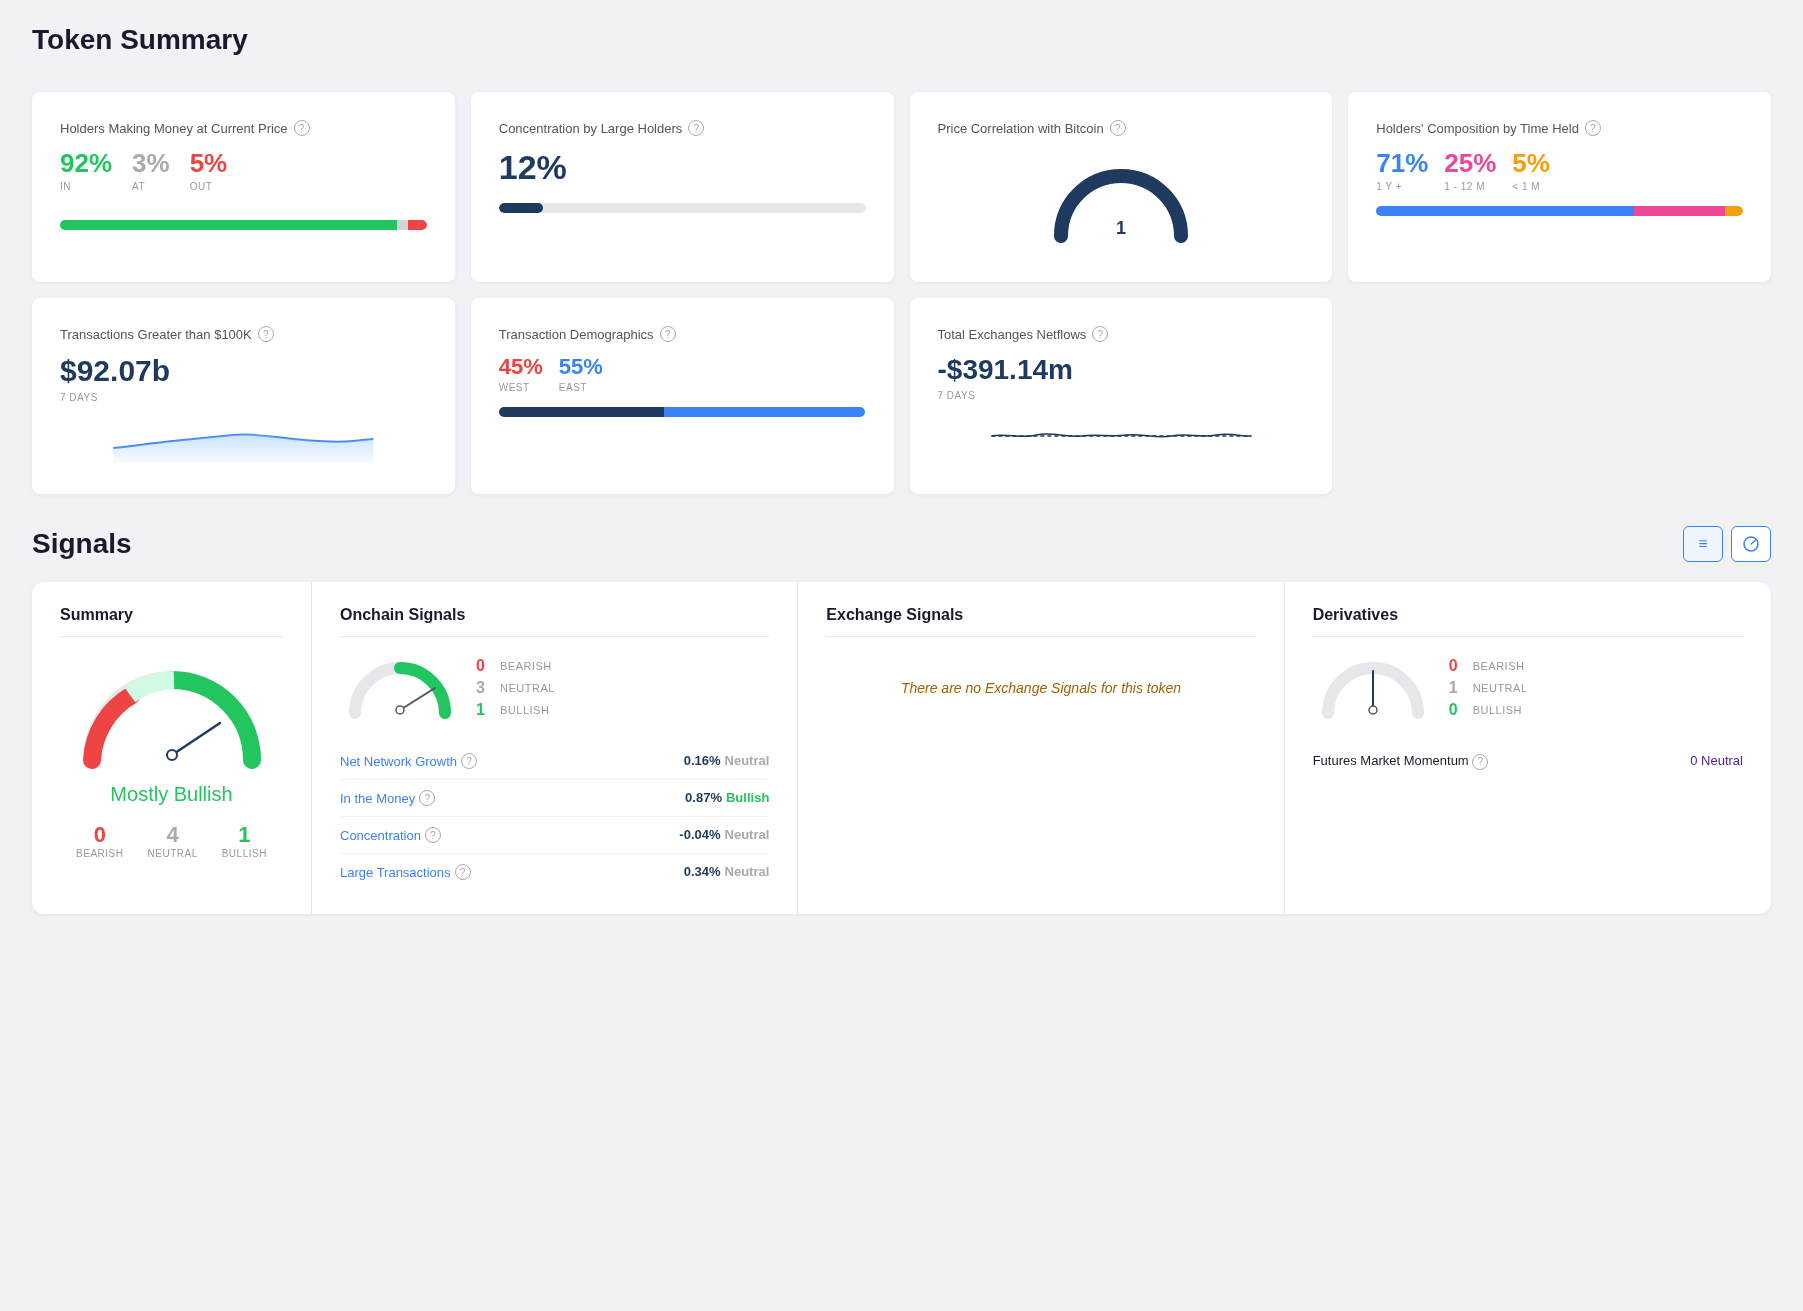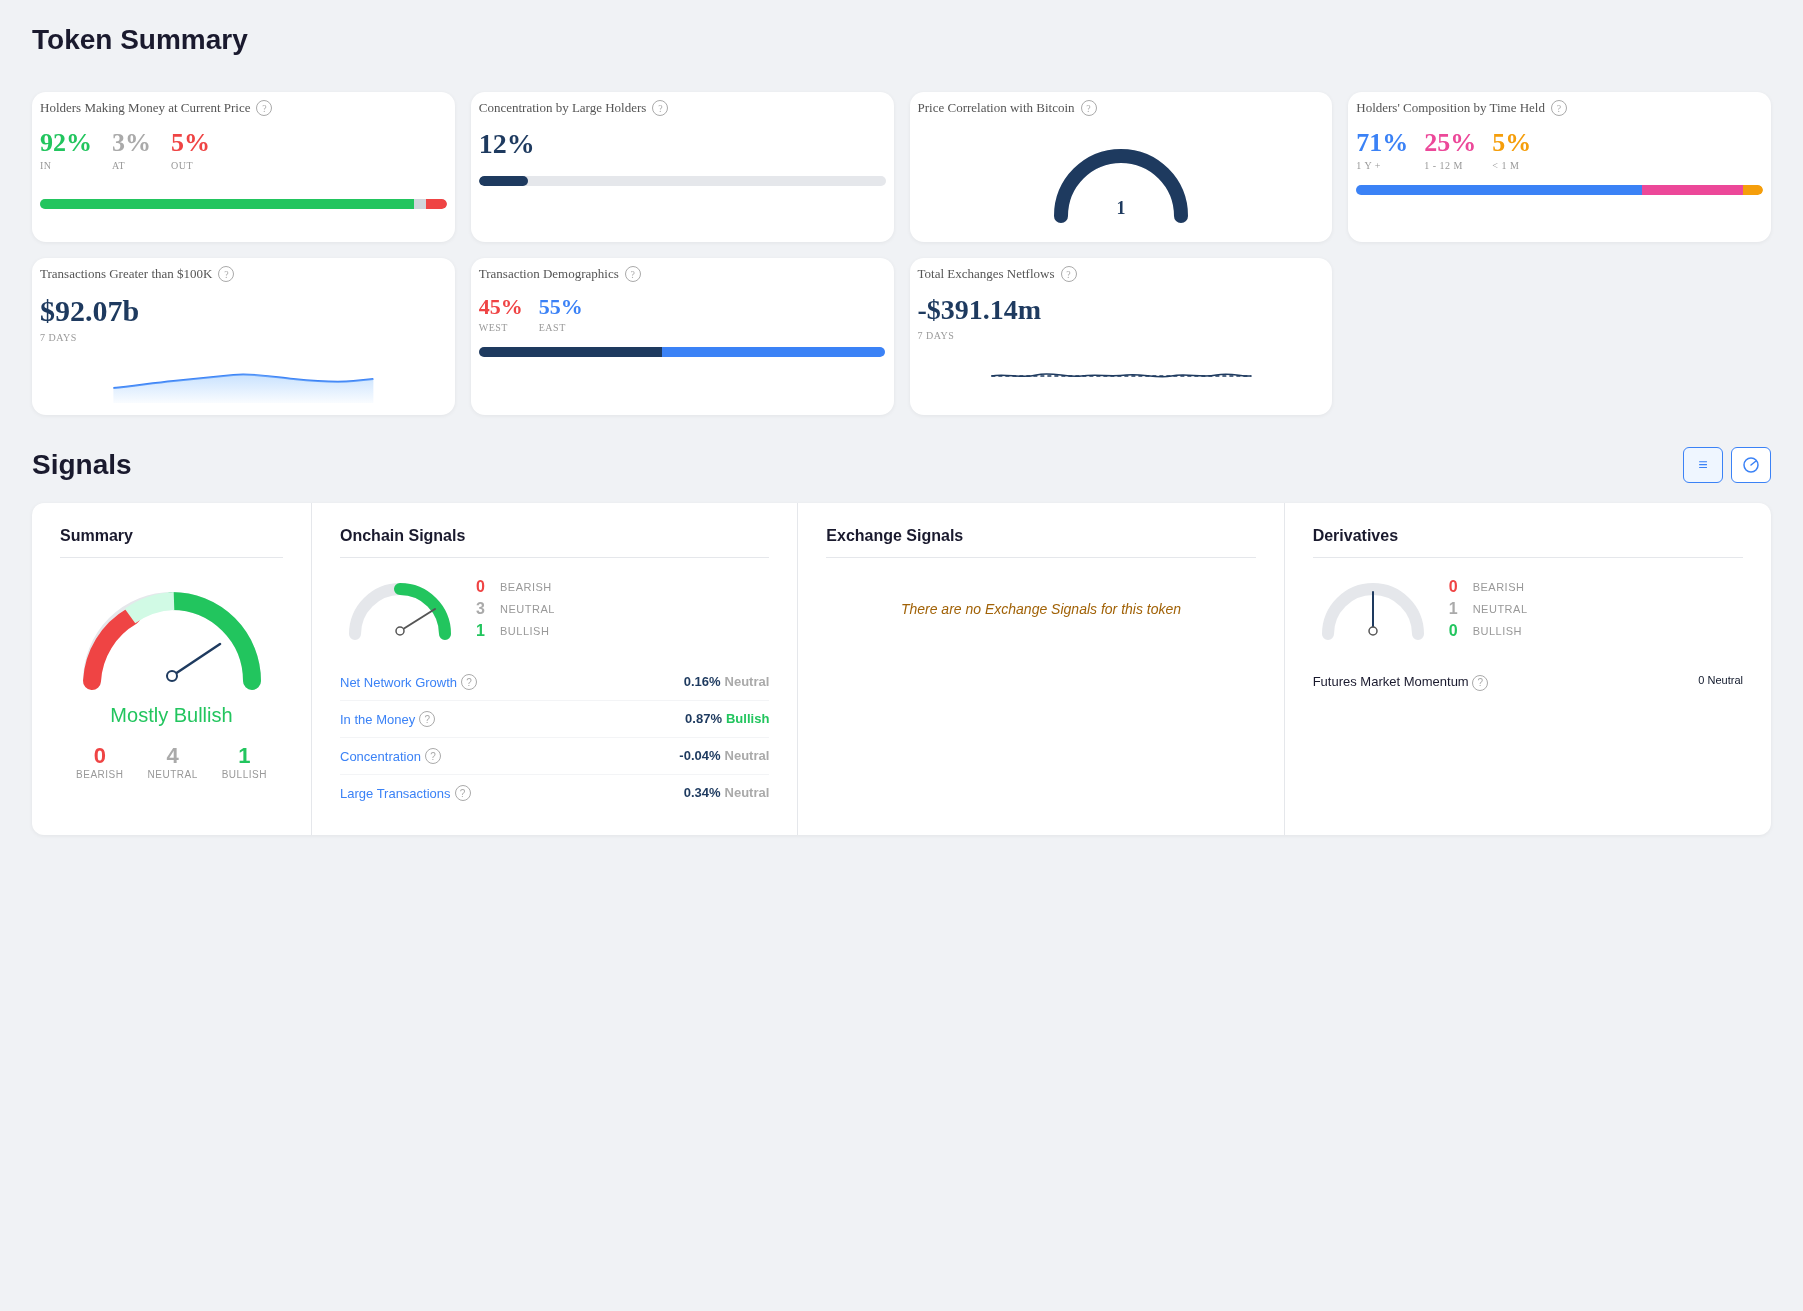--- a/index.html
+++ b/index.html
@@ -27,24 +27,23 @@
       margin-bottom: 16px;
     }
     .token-summary-row2 {
       display: grid;
       grid-template-columns: repeat(4, 1fr);
       gap: 16px;
       margin-bottom: 32px;
     }
     .card {
       background: #fff;
-      border-radius: 14px;
-      padding: 8px;
+      border-radius: 8px;
+      padding: 28px;
       box-shadow: 0 1px 4px rgba(0,0,0,0.06);
-      font-family: Liberation Serif, serif;
     }
     .card-title {
       font-size: 13px;
       color: #555;
       font-weight: 500;
       margin-bottom: 12px;
       display: flex;
       align-items: center;
       gap: 6px;
     }
@@ -78,21 +77,21 @@
       background: #e5e7eb;
       border-radius: 5px;
       overflow: hidden;
       display: flex;
     }
     .pb-green { background: #22c55e; height: 100%; }
     .pb-gray { background: #d1d5db; height: 100%; }
     .pb-red { background: #ef4444; height: 100%; border-radius: 0 5px 5px 0; }
     
     .concentration-value {
-      font-size: 28px;
+      font-size: 34px;
       font-weight: 700;
       color: #1e3a5f;
       margin-bottom: 16px;
     }
     .conc-bar {
       width: 100%;
       height: 10px;
       background: #e5e7eb;
       border-radius: 5px;
       overflow: hidden;
@@ -310,21 +309,21 @@
       display: flex;
       align-items: flex-start;
       justify-content: space-between;
       padding: 10px 0;
     }
     .futures-name {
       color: #1a1a2e;
       font-size: 13px;
       font-weight: 500;
     }
-    .futures-value { color: #0f172a; font-size: 11px; }
+    .futures-value { color: #4c1d95; font-size: 13px; }
   </style>
 </head>
 <body>
 
 <div class="page-wrapper">
 
   <h1 class="page-title">Token Summary</h1>
 
   <div class="token-summary-grid">
 

